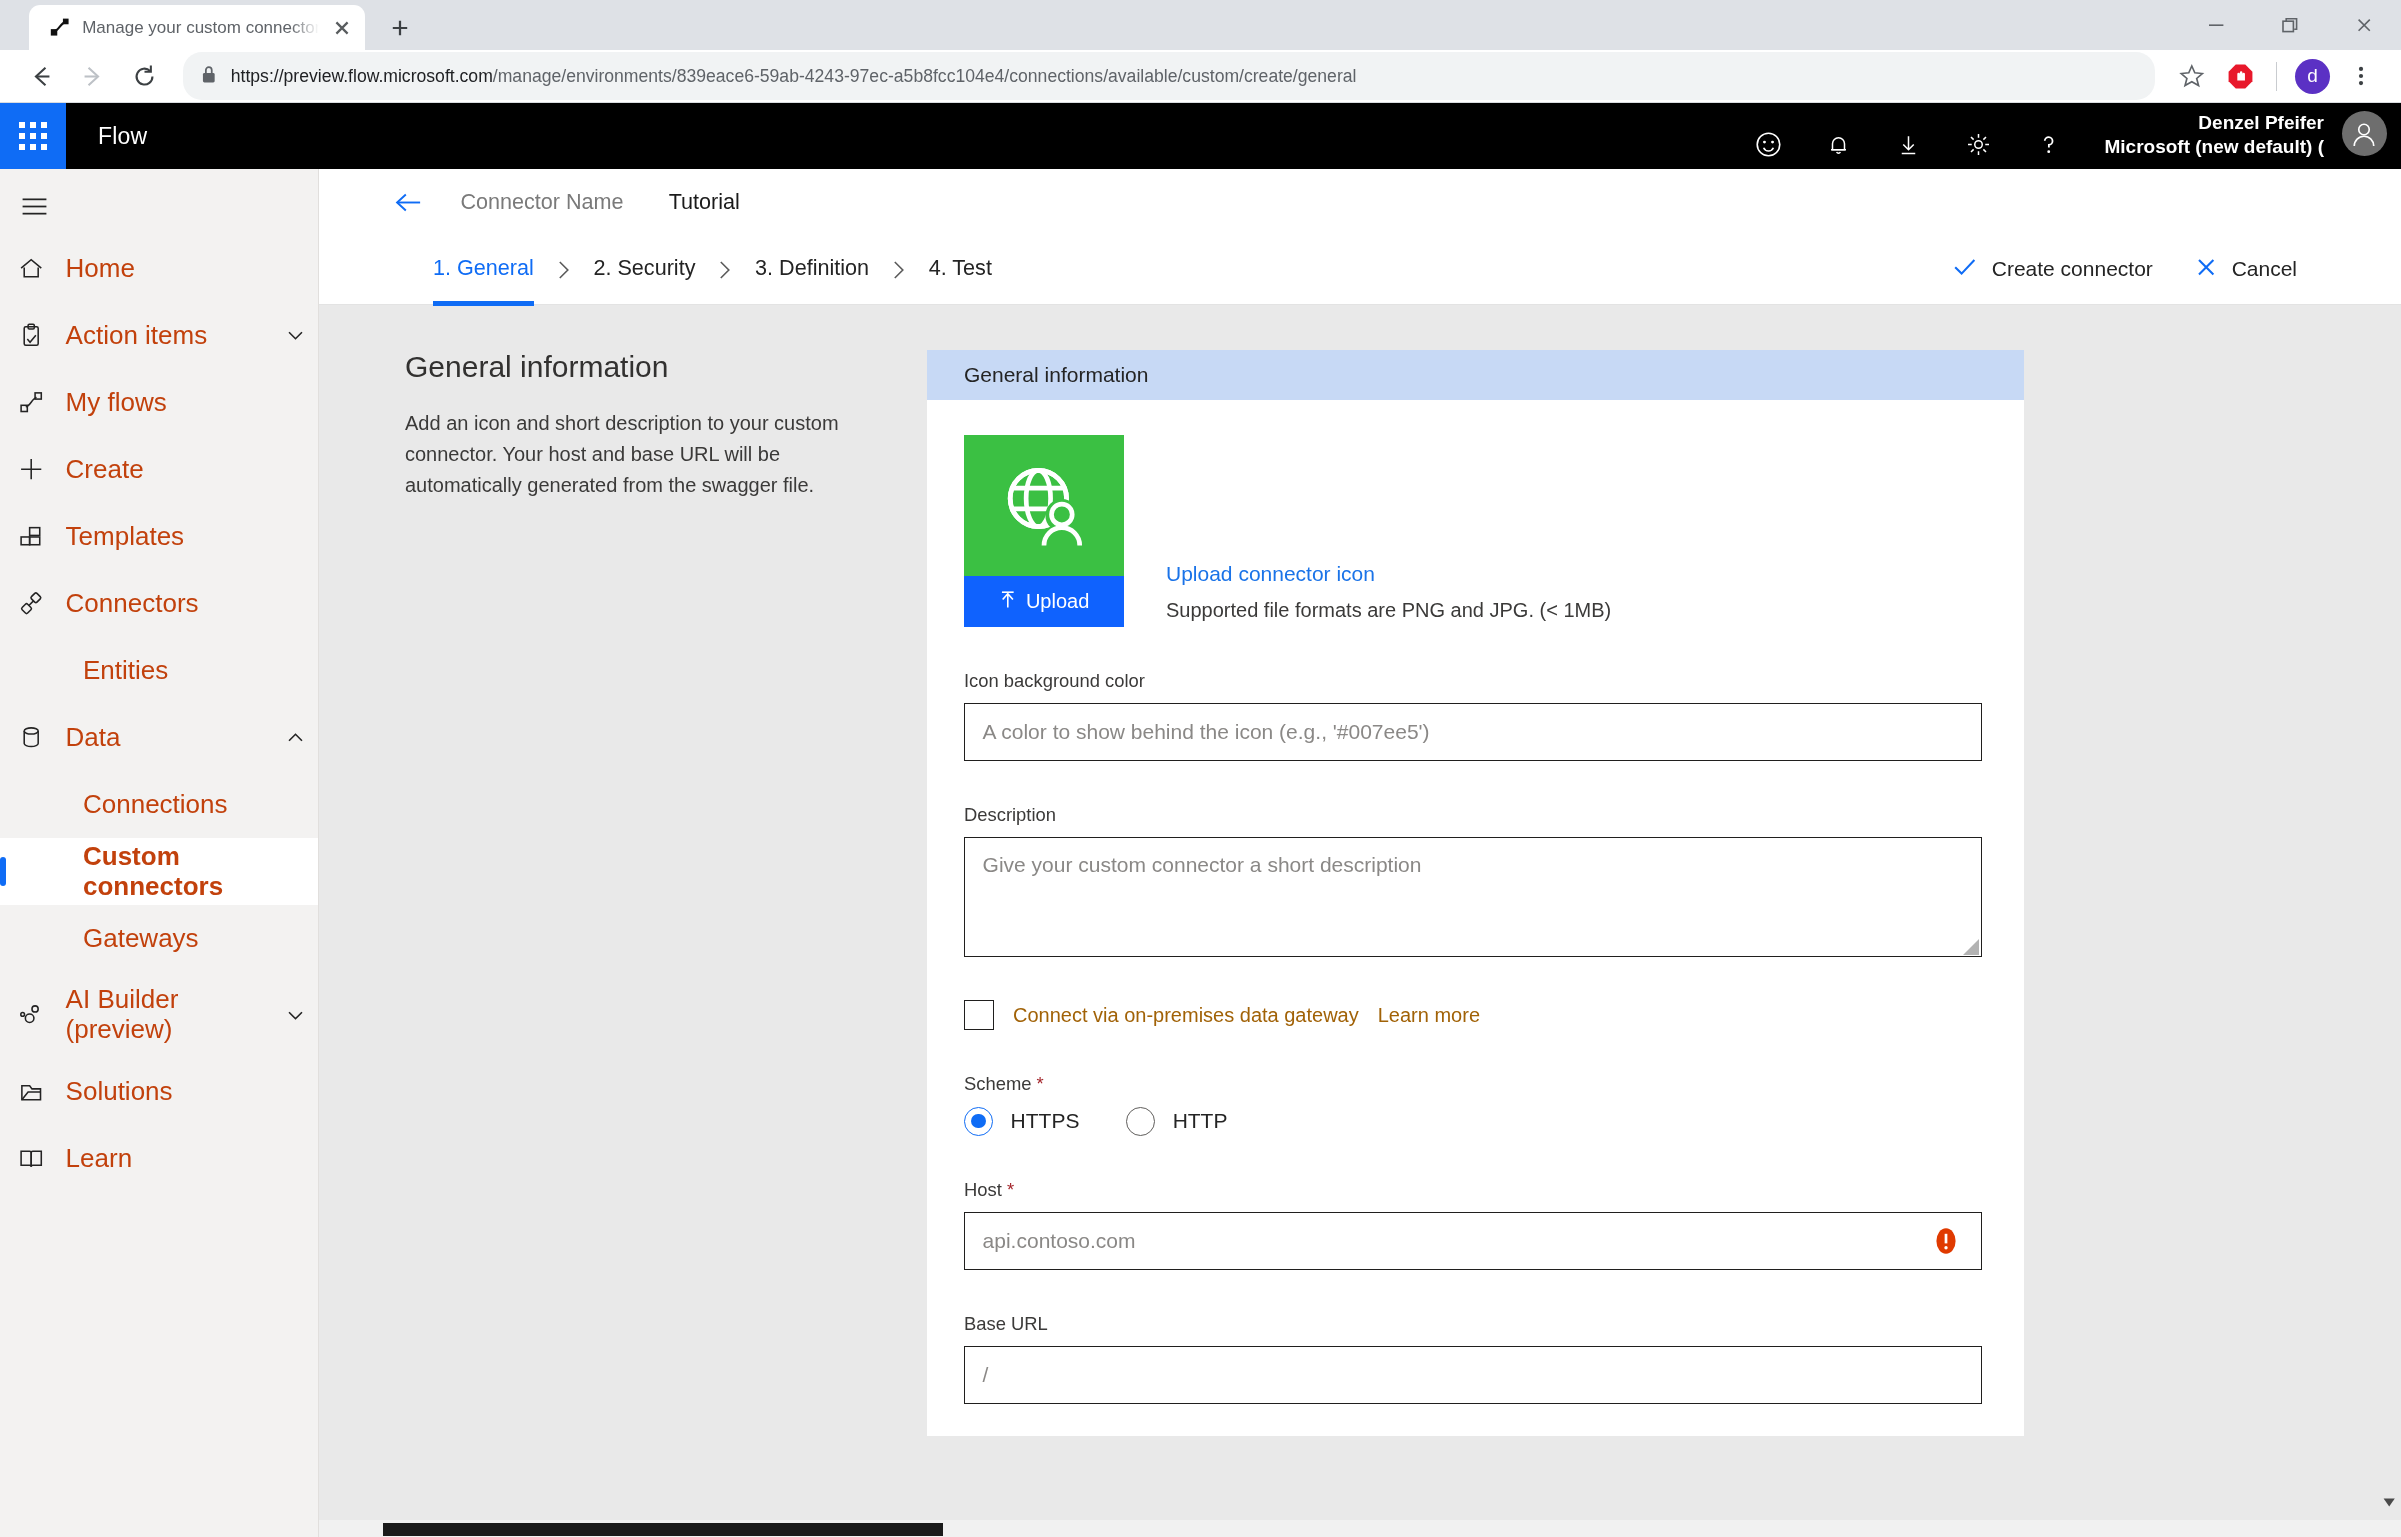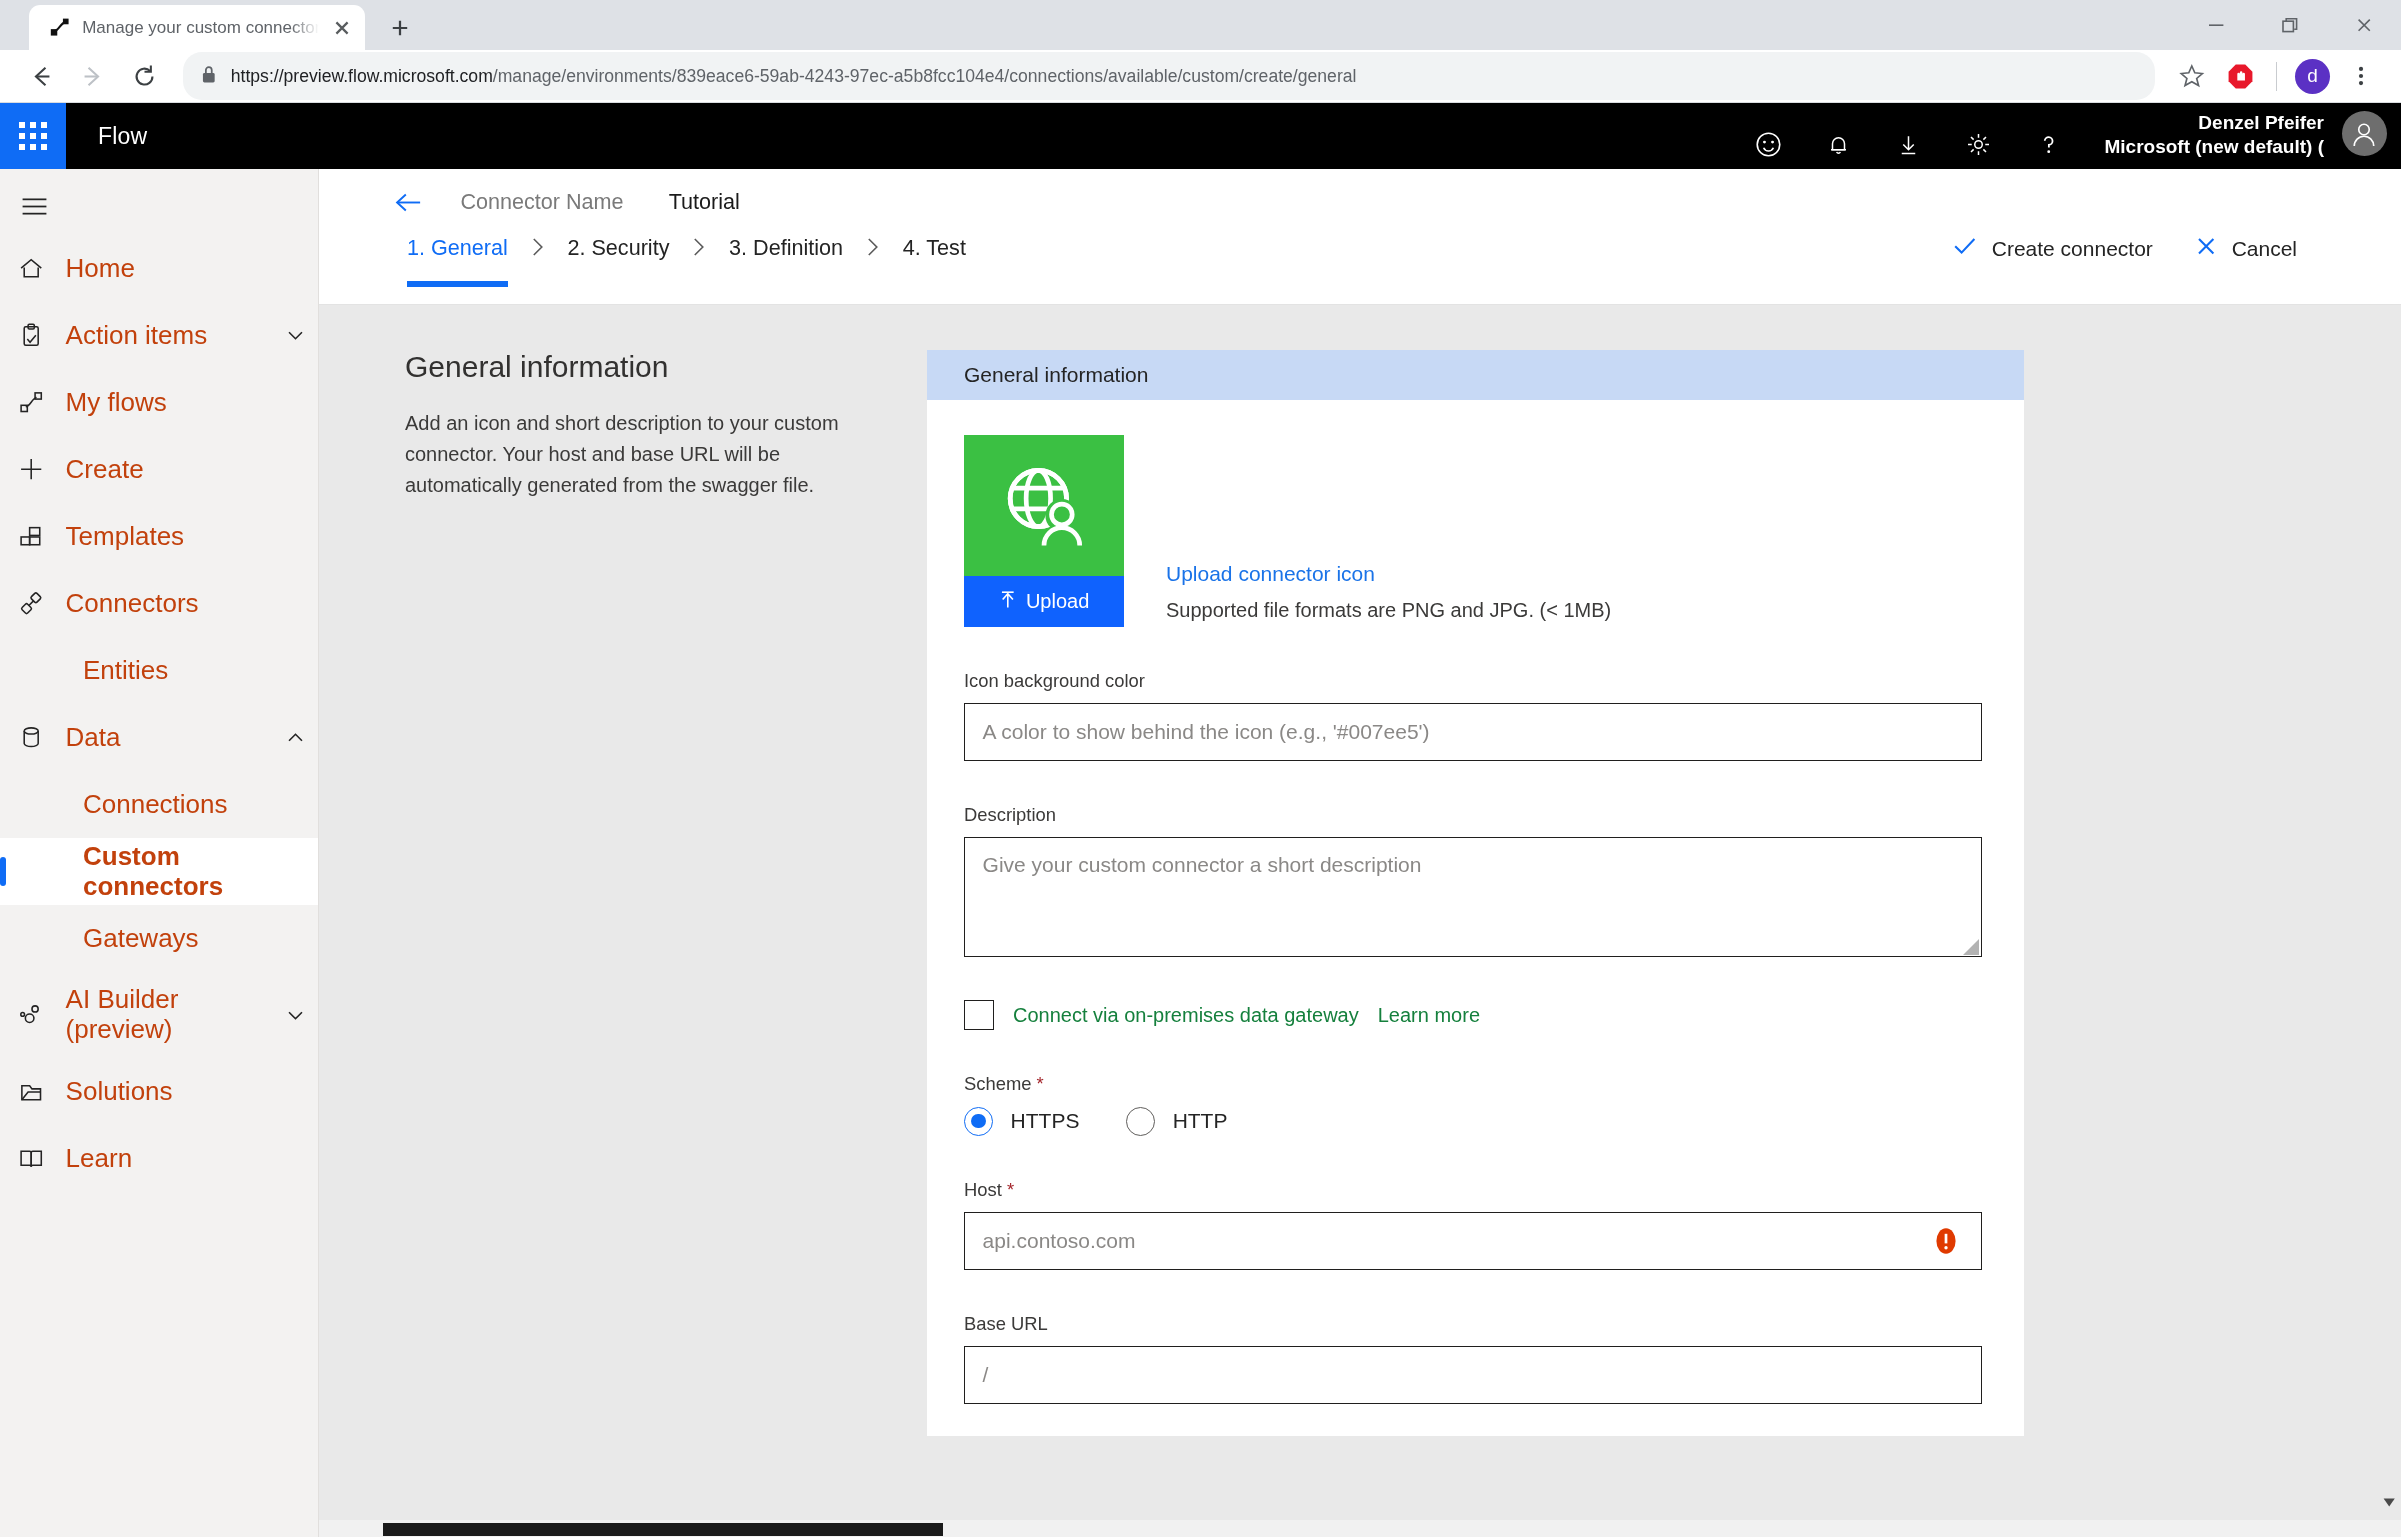--- a/index.html
+++ b/index.html
@@ -115,22 +115,22 @@
   }
   .crumb-bar {
     background: #ffffff; height: 66px; display: flex; align-items: center;
     padding-left: 74px; gap: 0;
   }
   .back-arrow { width: 45px; display:flex; align-items:center; }
   .crumb-name { font-size: 21.6px; color: #7a7a7a; margin-left: 22.4px; }
   .crumb-tutorial { font-size: 21.6px; color: #1b1b1b; margin-left: 45px; }
 
   .wizard-bar {
-    background: #ffffff; height: 70px; display: flex; align-items: flex-start;
-    padding-left: 88px; border-bottom: 0.8px solid #e3e3e3; position: relative;
+    background: #ffffff; height: 70px; display: flex; align-items: center;
+    padding-left: 114px; border-bottom: 0.8px solid #e3e3e3; position: relative;
   }
   .step { font-size: 21.6px; color: #242424; position: relative; padding-bottom: 3.2px; }
   .step.active { color: #0f6cf5; }
   .step.active::after {
     content: ""; position: absolute; left: 0; right: 0; bottom: -22.4px; height: 5.6px; background: #0f6cf5;
   }
   .step-sep { margin: 0 21px; display: flex; align-items: center; color: #5a5a5a; }
   .wizard-actions { margin-left: auto; display: flex; align-items: center; padding-right: 104px; gap: 42px; }
   .wz-btn { display: flex; align-items: center; gap: 14.4px; font-size: 21px; color: #242424; }
 
@@ -177,21 +177,21 @@
     content: ""; position: absolute; right: 1.6px; bottom: 1.6px;
     width: 0; height: 0; border-left: 16px solid transparent; border-bottom: 16px solid #b3b3b3;
   }
   .err-badge {
     position: absolute; right: 19px; top: 50%; transform: translateY(-50%);
     width: 32px; height: 32px;
   }
 
   .check-row { display: flex; align-items: center; gap: 19px; margin-top: 43px; }
   .checkbox { width: 30px; height: 30px; border: 1.6px solid #201f1e; background: #fff; flex: 0 0 30px; }
-  .check-label { font-size: 20px; color: #15803d; }
+  .check-label { font-size: 20px; color: #a16207; }
 
   .radio-row { display: flex; align-items: center; gap: 17.6px; margin-top: 4.8px; }
   .radio { width: 29px; height: 29px; border-radius: 50%; border: 1.6px solid #605e5c; background:#fff;
            display:flex; align-items:center; justify-content:center; flex:0 0 29px; }
   .radio.on { border-color: #0f6cf5; }
   .radio.on i { width: 14.4px; height: 14.4px; border-radius: 50%; background: #0f6cf5; display:block; }
   .radio-label { font-size: 21px; color: #242424; margin-right: 29px; }
 
   
   .hscroll {

